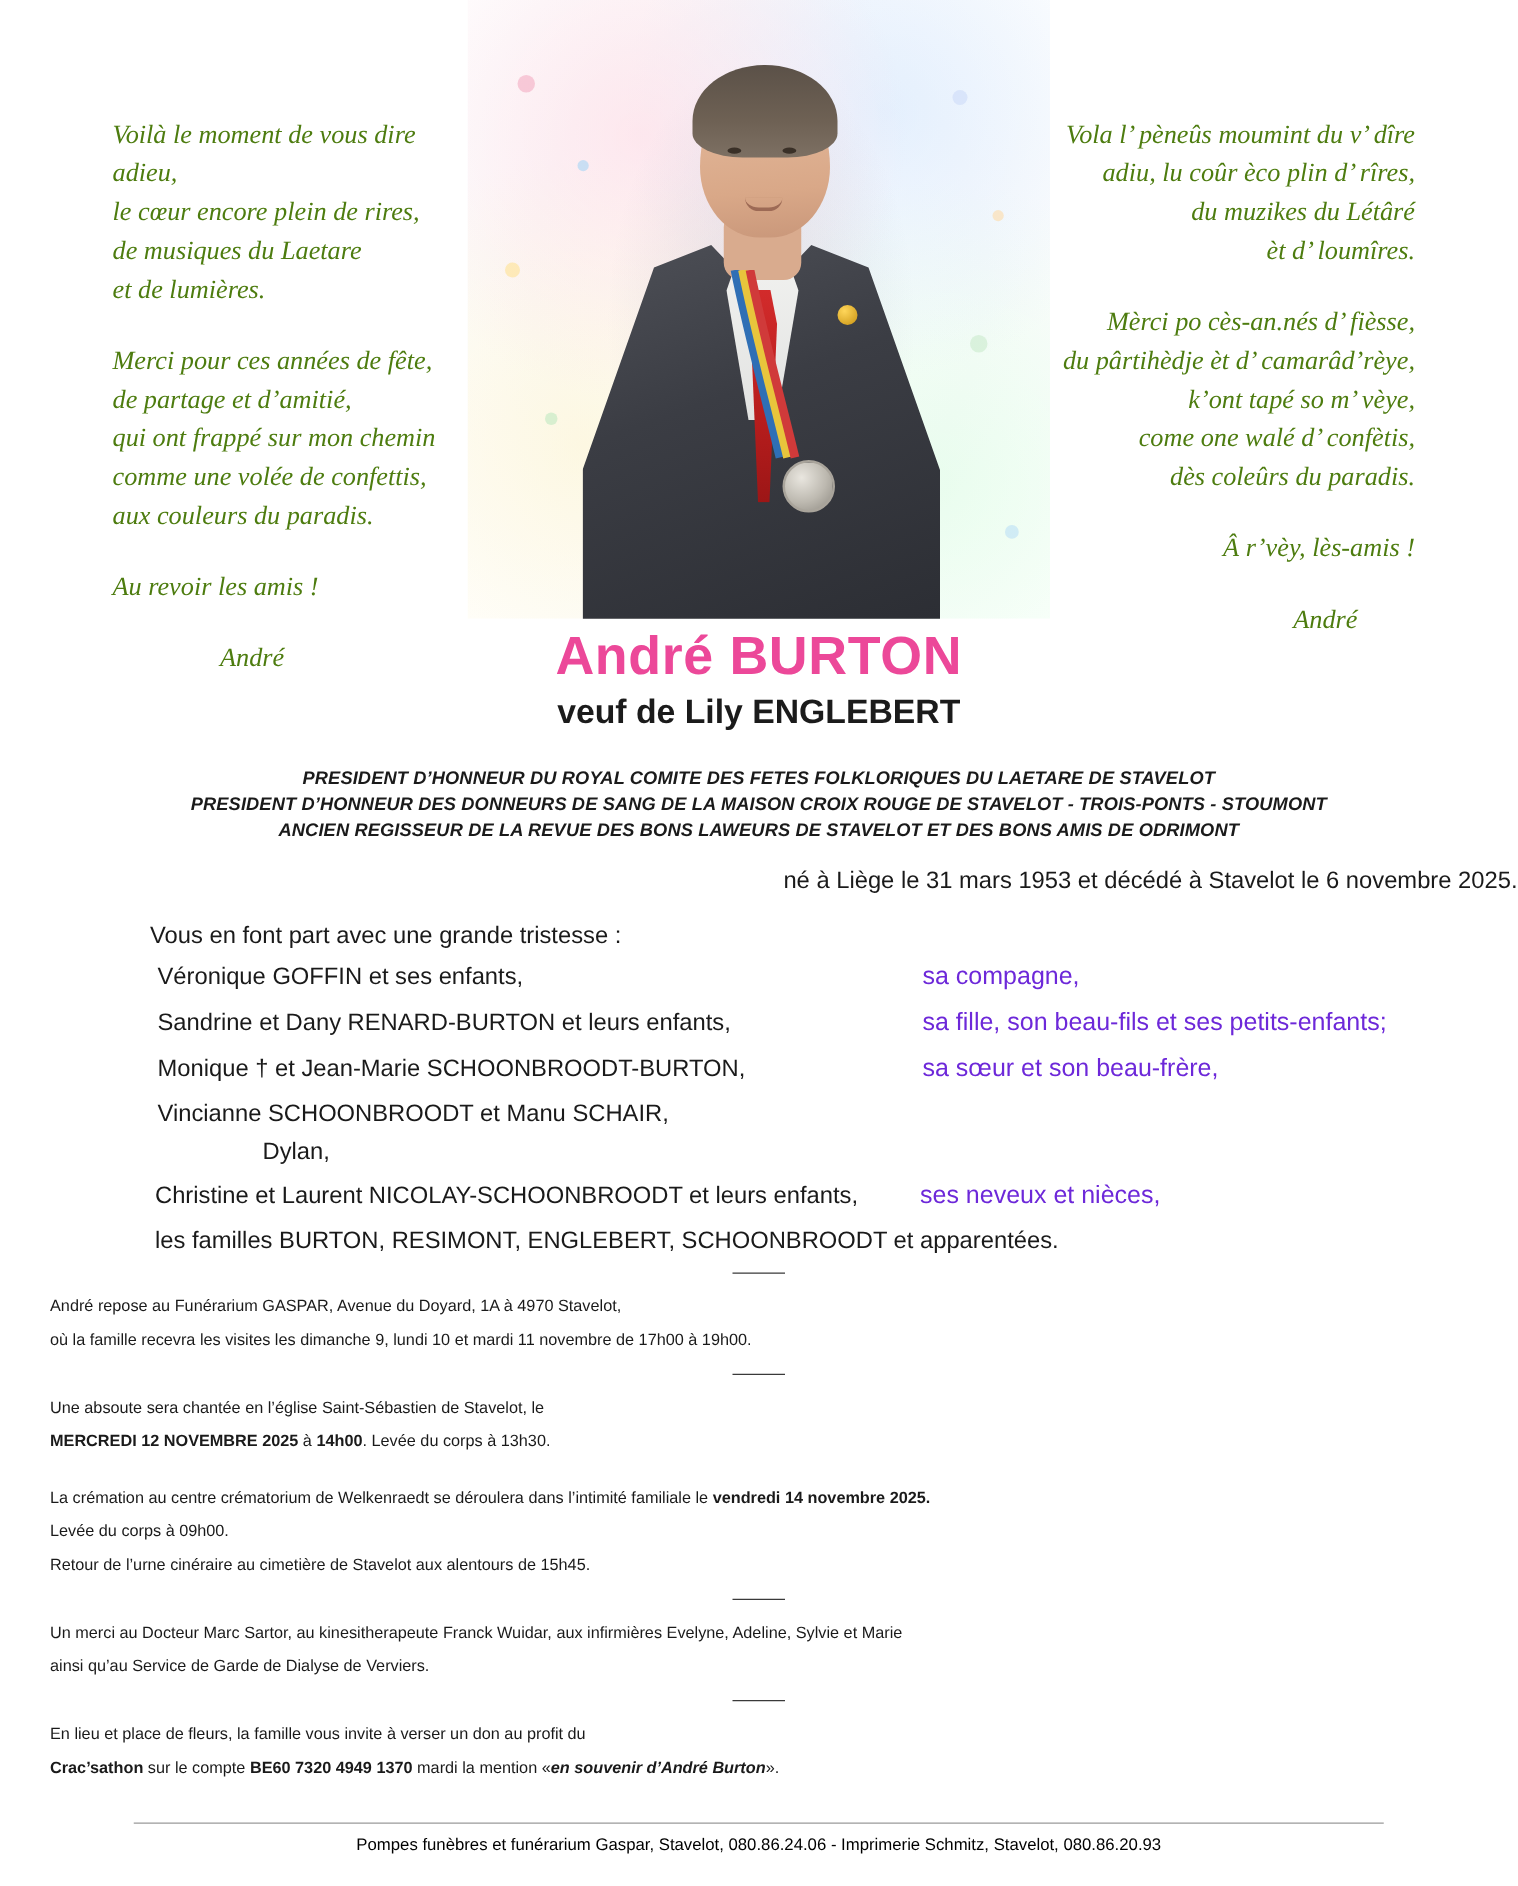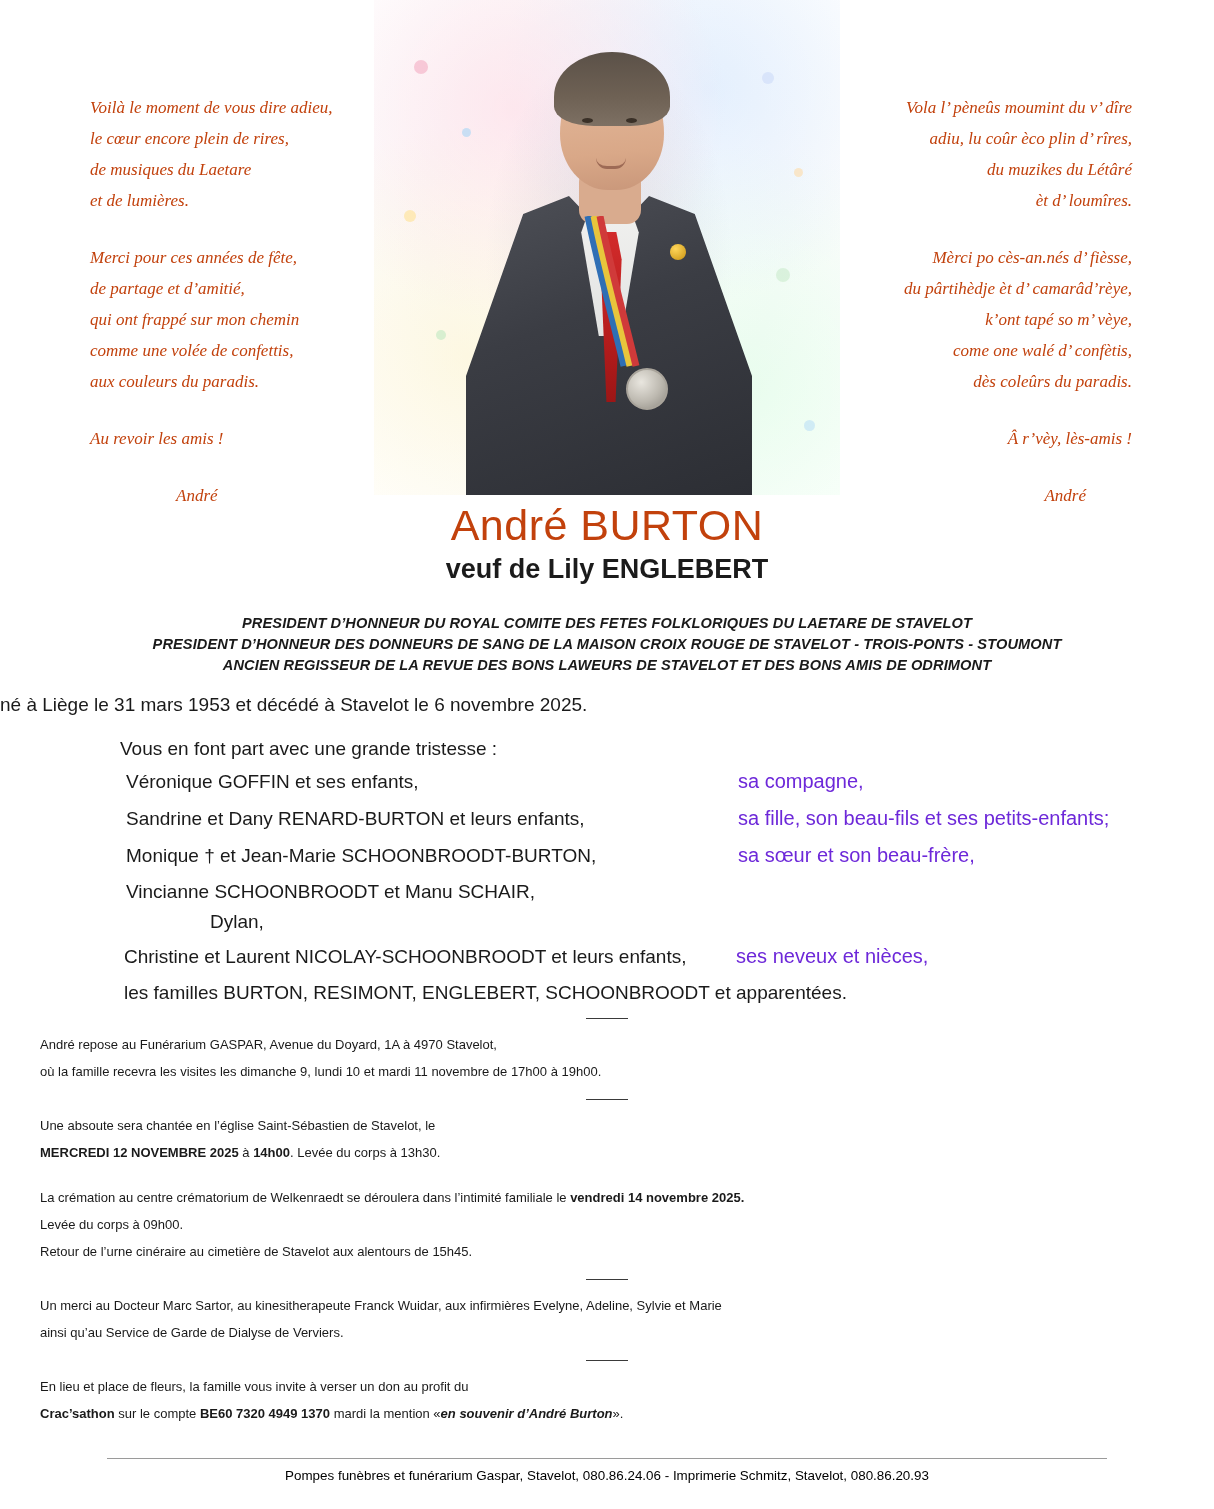--- a/index.html
+++ b/index.html
@@ -141,23 +141,23 @@
     width: 16px; height: 16px;
     border-radius: 50%;
     background: radial-gradient(circle at 35% 30%, #ffd65a, #c99312);
   }
 
   .poem {
     position: absolute;
     top: 92px;
     font-family: "Liberation Serif", serif;
     font-style: italic;
-    font-size: 17px;
+    font-size: 21px;
     line-height: 31px;
-    color: #c2410c;
+    color: #4d7c0f;
   }
   .poem.left {
     left: 90px;
     width: 288px;
     text-align: left;
   }
   .poem.right {
     right: 82px;
     width: 320px;
     text-align: right;
@@ -168,43 +168,43 @@
   .poem.left .sign { padding-left: 86px; }
   .poem.right .sign { padding-right: 46px; }
 
   
   .name-block {
     text-align: center;
     margin-top: 6px;
   }
   .name-main {
     font-size: 43px;
-    font-weight: normal;
+    font-weight: bold;
     letter-spacing: 0.5px;
-    color: #c2410c;
+    color: #ec4899;
   }
   .name-sub {
     font-size: 27px;
     font-weight: bold;
     margin-top: 4px;
     color: #1b1b1b;
   }
 
   
   .titles {
     text-align: center;
     margin-top: 28px;
     font-size: 14.6px;
     font-weight: bold;
     line-height: 21px;
     letter-spacing: 0.1px;
     font-style: italic;
   }
   .birth-line {
-    text-align: left;
+    text-align: right;
     margin-top: 18px;
     font-size: 19px;
   }
 
   
   .announce {
     margin-top: 22px;
     padding-left: 80px;
     font-size: 19px;
     margin-left: 40px;

